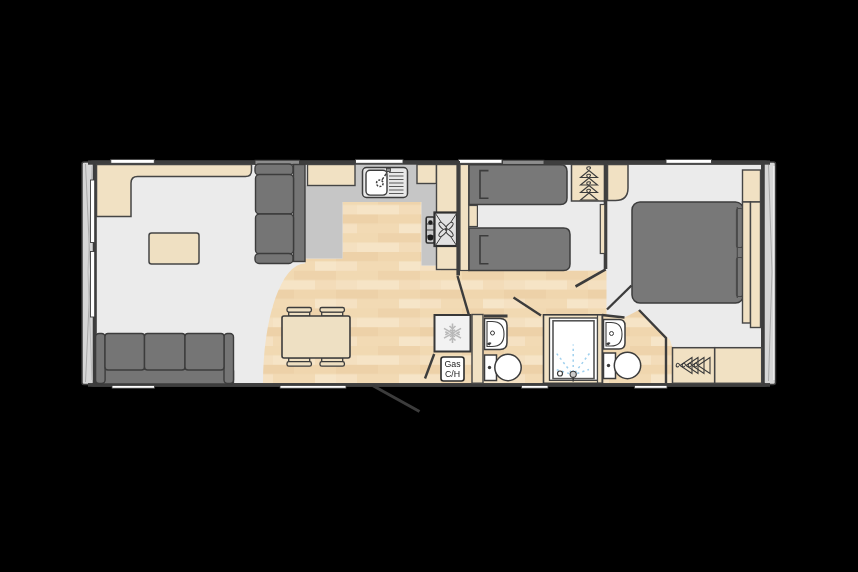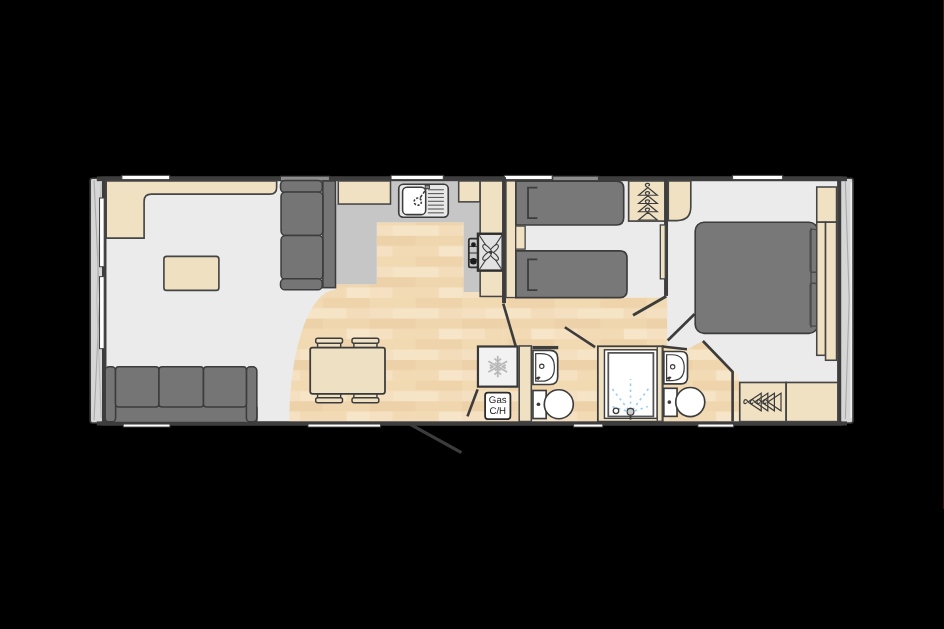--- a/index.html
+++ b/index.html
@@ -1,16 +1,16 @@
 <!DOCTYPE html>
 <html><head>
 <meta charset="utf-8">
 <style>
   html,body{margin:0;padding:0;background:#000;}
-  .stage{width:858px;height:572px;background:#c2410c;position:relative;overflow:hidden;}
+  .stage{width:858px;height:572px;background:#15803d;position:relative;overflow:hidden;}
   svg{position:absolute;top:0;left:0;}
   text{font-family:"Liberation Sans", sans-serif;}
 </style>
 </head>
 <body>
 <div class="stage">
 <svg width="858" height="572" viewBox="0 0 858 572">
 <defs>
 <pattern id="wood" x="0" y="158" width="84" height="37.6" patternUnits="userSpaceOnUse">
   <rect x="0" y="0" width="84" height="37.6" fill="#f2dcb8"></rect>

